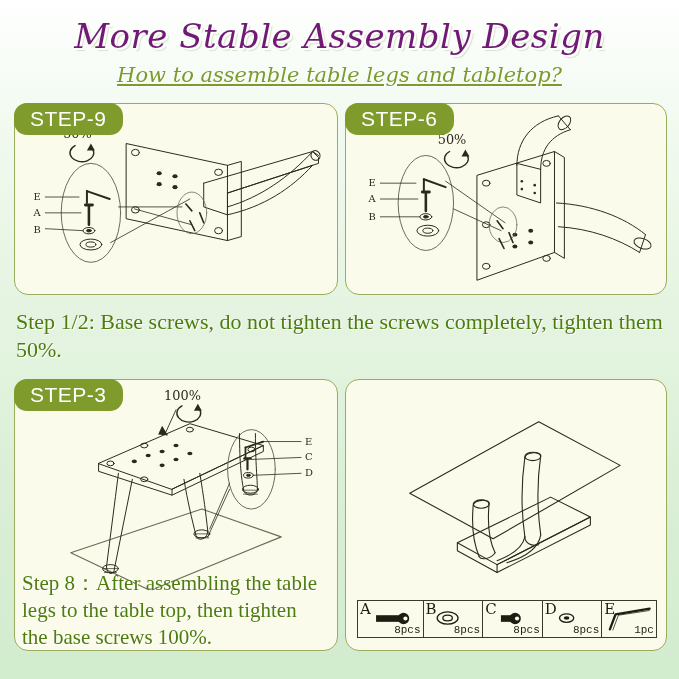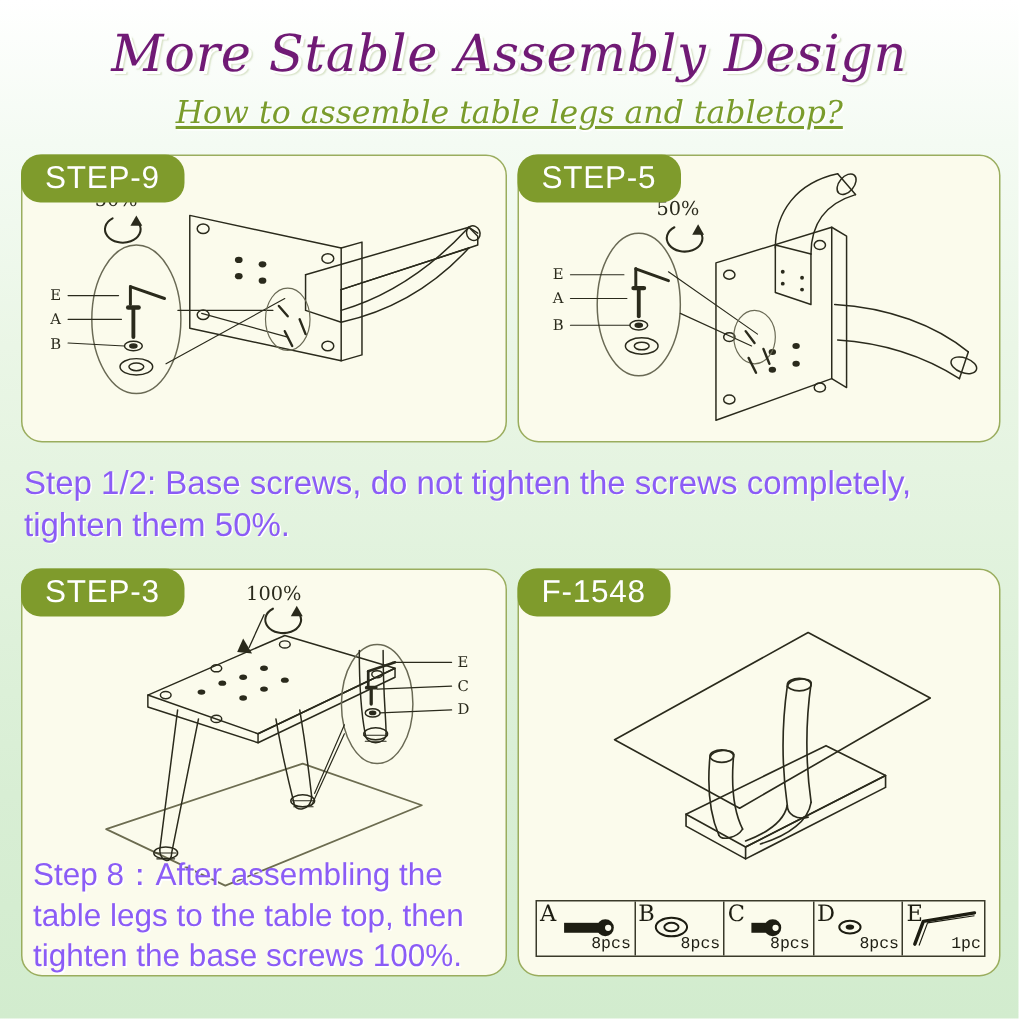--- a/index.html
+++ b/index.html
@@ -91,22 +91,22 @@
   .panel-figure {
     position: absolute;
     left: 0; top: 0;
     width: 100%; height: 100%;
     pointer-events: none;
   }
 
   
   .caption {
     position: absolute;
-    color: #8b5cf6;
-    font-family: Liberation Sans, sans-serif;
+    color: #4d7c0f;
+    font-family: Liberation Serif, serif;
     text-shadow: 1px 1px 0 #ffffff;
   }
   #caption-12 {
     left: 16px;
     top: 308px;
     width: 650px;
     font-size: 22px;
     line-height: 28px;
   }
   #caption-3 {
@@ -314,21 +314,21 @@
           <path d="M152,118 L158,126"></path>
           <path d="M164,130 L168,140"></path>
           <path d="M154,136 L159,146"></path>
         </g>
       </g>
       <text class="pct" x="92" y="40">50%</text>
       <text class="lbl" x="22" y="83">E</text>
       <text class="lbl" x="22" y="99">A</text>
       <text class="lbl" x="22" y="117">B</text>
     </svg>
-    <div class="panel-tab">STEP-5</div>
+    <div class="panel-tab">STEP-6</div>
   </div>
 
   <div class="panel" id="panel-step3">
     <svg class="panel-figure" viewBox="0 0 324 272">
 
       <g fill="none" stroke="#6c6c50" stroke-width="1.2" stroke-linejoin="round">
         <path d="M56,174 L188,130 L268,158 L136,212 Z"></path>
       </g>
       <g fill="none" stroke="#2a2a1c" stroke-width="1" stroke-linejoin="round" stroke-linecap="round">
 
@@ -470,19 +470,18 @@
       <div class="part-cell" style="width:18%;">
         <svg class="part-icon" viewBox="0 0 56 38">
           <path d="M8,30 L14,14 L50,8" fill="none" stroke="#1d1d12" stroke-width="2.4" stroke-linejoin="round" stroke-linecap="round"></path>
           <path d="M11,31 L17,15 L50,10" fill="none" stroke="#1d1d12" stroke-width="0.8"></path>
         </svg>
         <span class="part-letter">E</span>
         <span class="part-qty">1pc</span>
       </div>
     </div>
 
-    <div class="panel-tab">F-1548</div>
   </div>
 
   <div class="caption" id="caption-12">Step 1/2: Base screws, do not tighten the screws completely, tighten them 50%.</div>
   <div class="caption" id="caption-3">Step 8：After assembling the table legs to the table top, then tighten the base screws 100%.</div>
 
 </div>
 
 </body></html>

